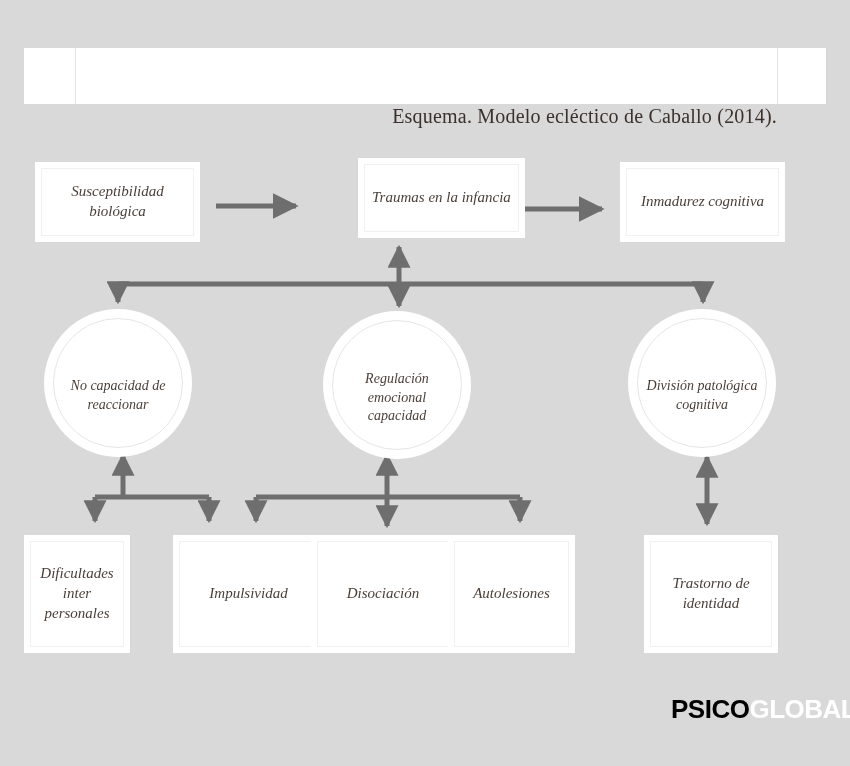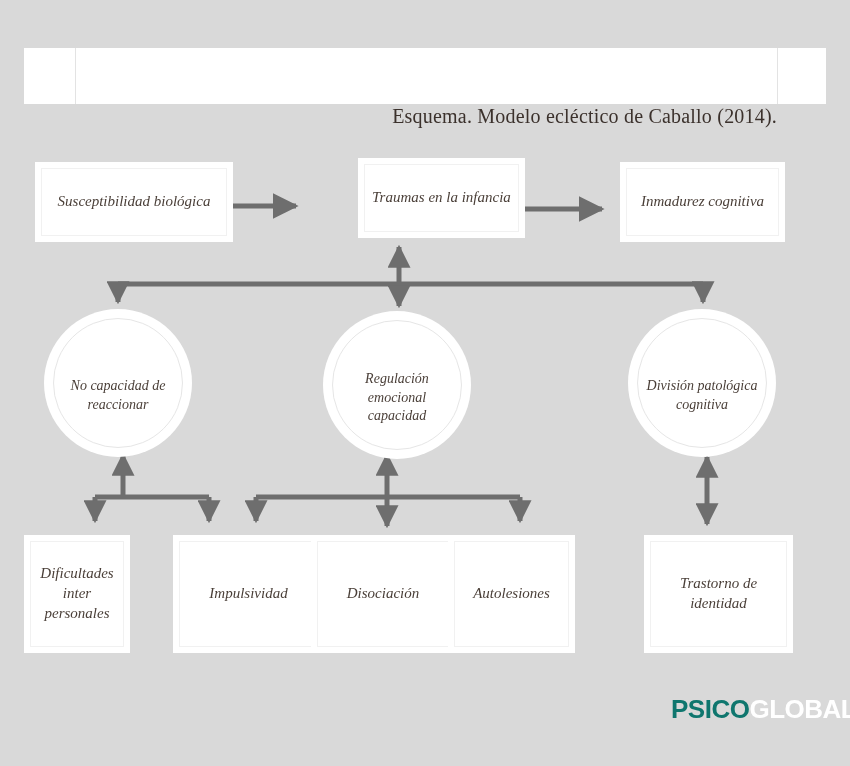--- a/index.html
+++ b/index.html
@@ -87,31 +87,31 @@
   }
   .node-box .box-label {
     position: relative;
     z-index: 1;
     padding: 0 8px;
     line-height: 1.32;
   }
 
   
   .top-box { height: 80px; font-size: 15px; }
-  .top-box.b0 { left: 35px;  top: 162px; width: 198px; }
+  .top-box.b0 { left: 35px;  top: 162px; width: 165px; }
   .top-box.b1 { left: 327px; top: 158px; width: 167px; margin-left: 31px; }
   .top-box.b2 { left: 620px; top: 162px; width: 165px; }
 
   
   .bottom-box { height: 118px; font-size: 15px; }
   .bottom-box.c0 { left: 24px;  top: 535px; width: 106px; }
   .bottom-box.c1 { left: 173px; top: 535px; width: 151px; }
   .bottom-box.c2 { left: 311px; top: 535px; width: 144px; }
   .bottom-box.c3 { left: 448px; top: 535px; width: 127px; }
-  .bottom-box.c4 { left: 644px; top: 535px; width: 149px; }
+  .bottom-box.c4 { left: 644px; top: 535px; width: 134px; }
 
   
   .node-circle {
     position: absolute;
     width: 148px;
     height: 148px;
     border-radius: 50%;
     background: #ffffff;
     box-sizing: border-box;
     display: flex;
@@ -148,21 +148,21 @@
   .logo {
     position: absolute;
     left: 671px;
     top: 694px;
     font-family: "Liberation Sans", sans-serif;
     font-weight: bold;
     font-size: 26px;
     letter-spacing: -0.5px;
     z-index: 4;
   }
-  .logo .part-a { color: #0f766e; }
+  .logo .part-a { color: #000000; }
   .logo .part-b { color: #ffffff; }
 </style>
 </head>
 <body>
 
 <div id="canvas">
 
   <div class="header-band">
     <div class="header-divider left"></div>
     <div class="header-divider right"></div>

